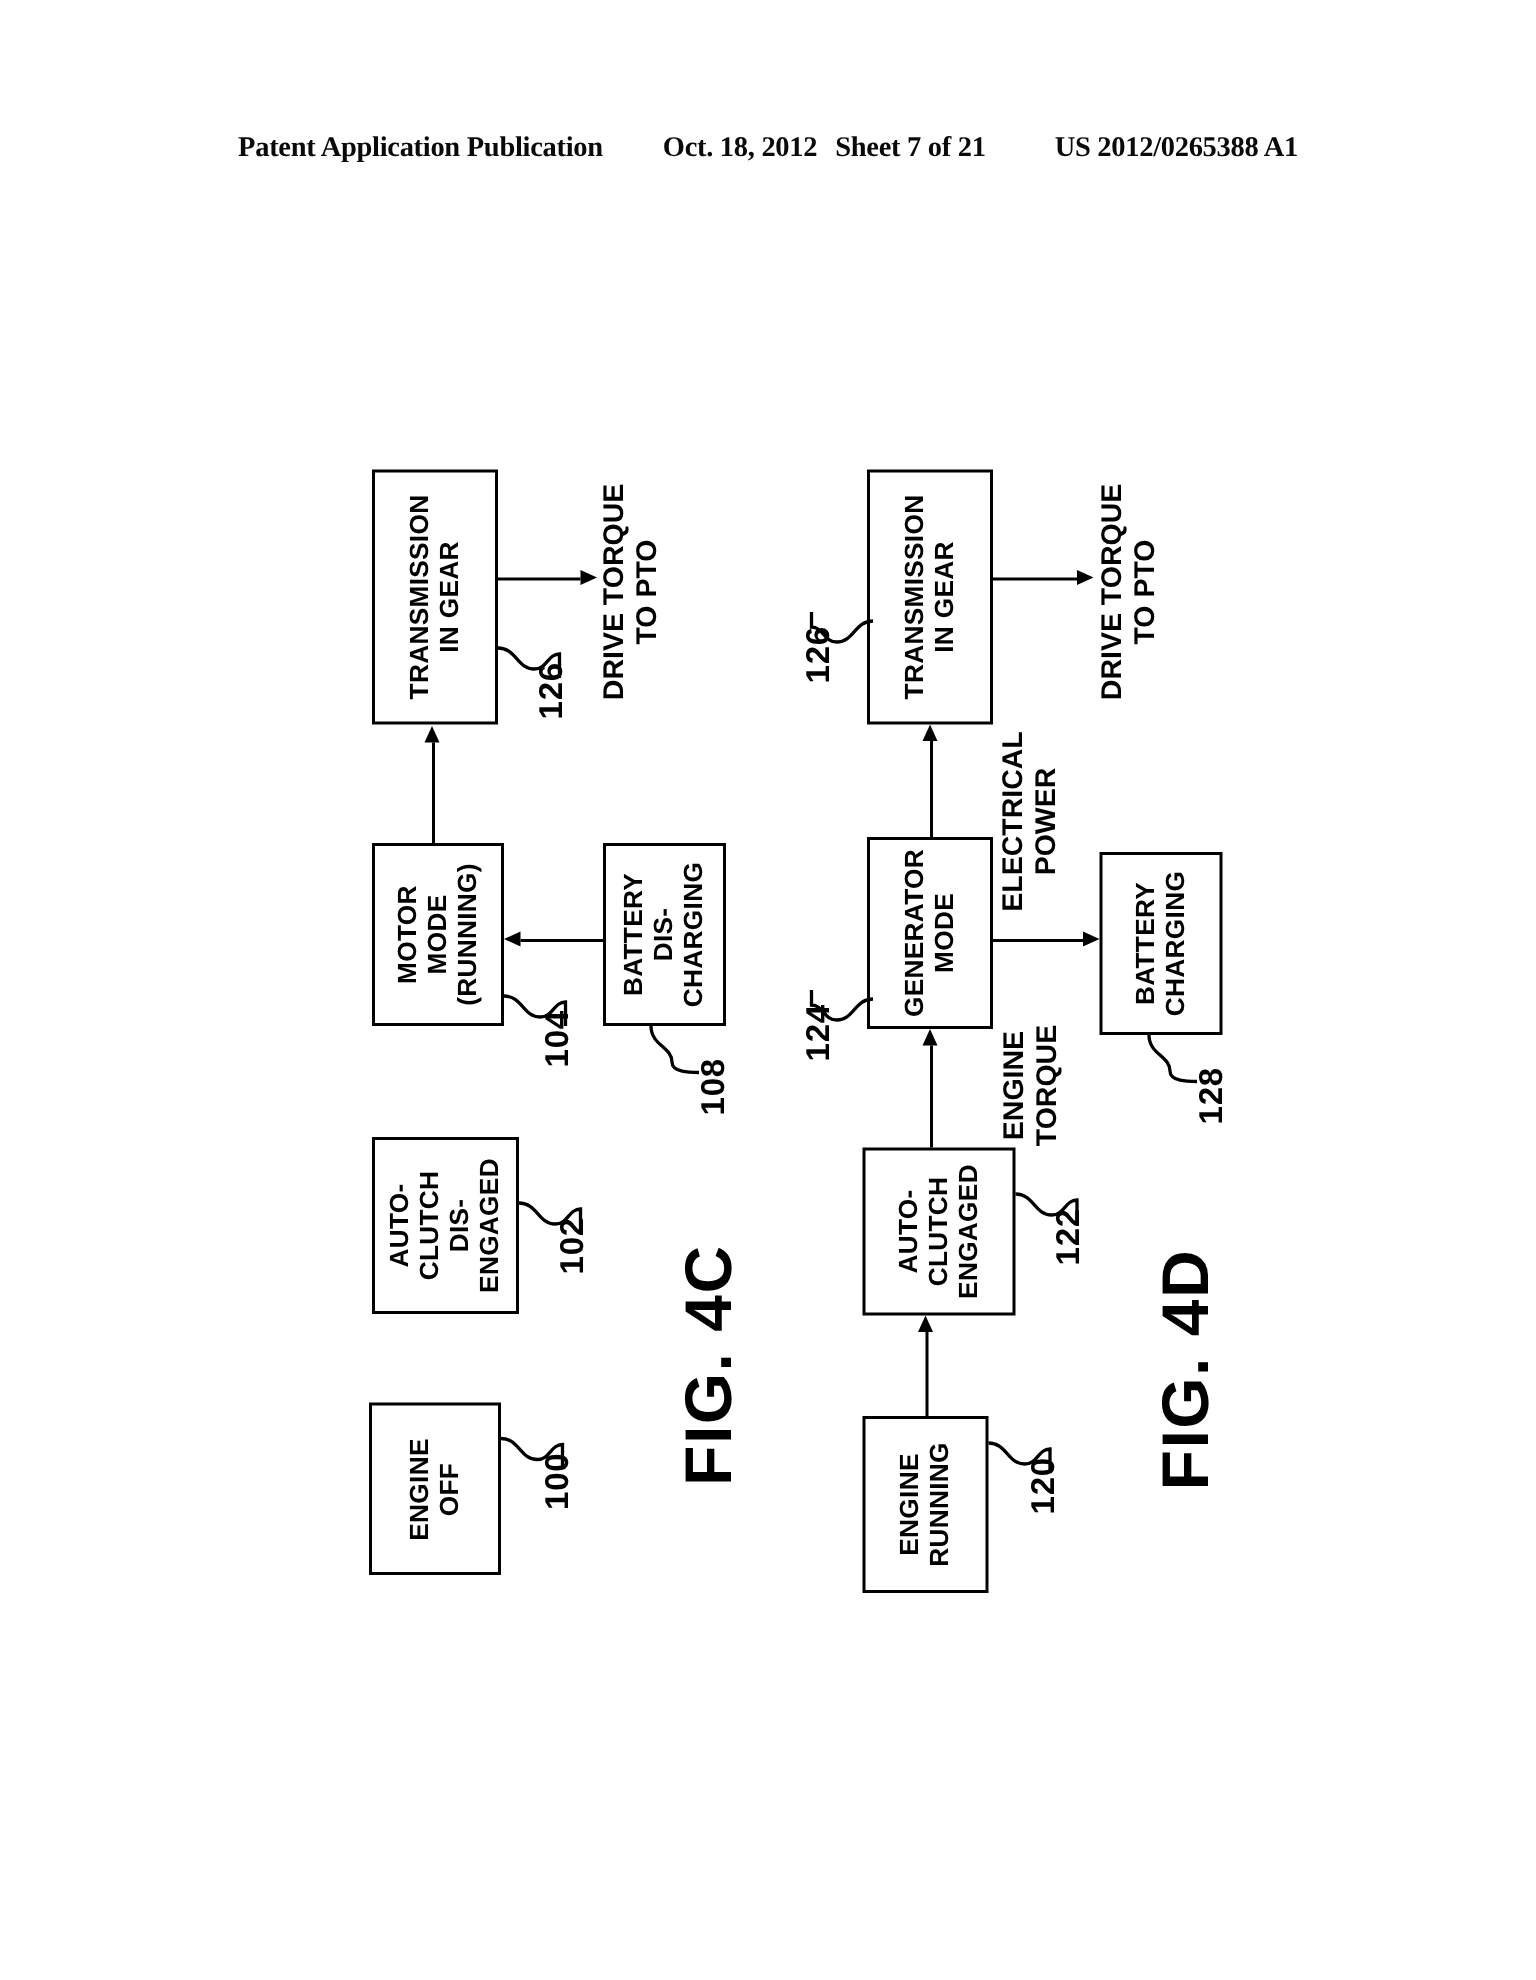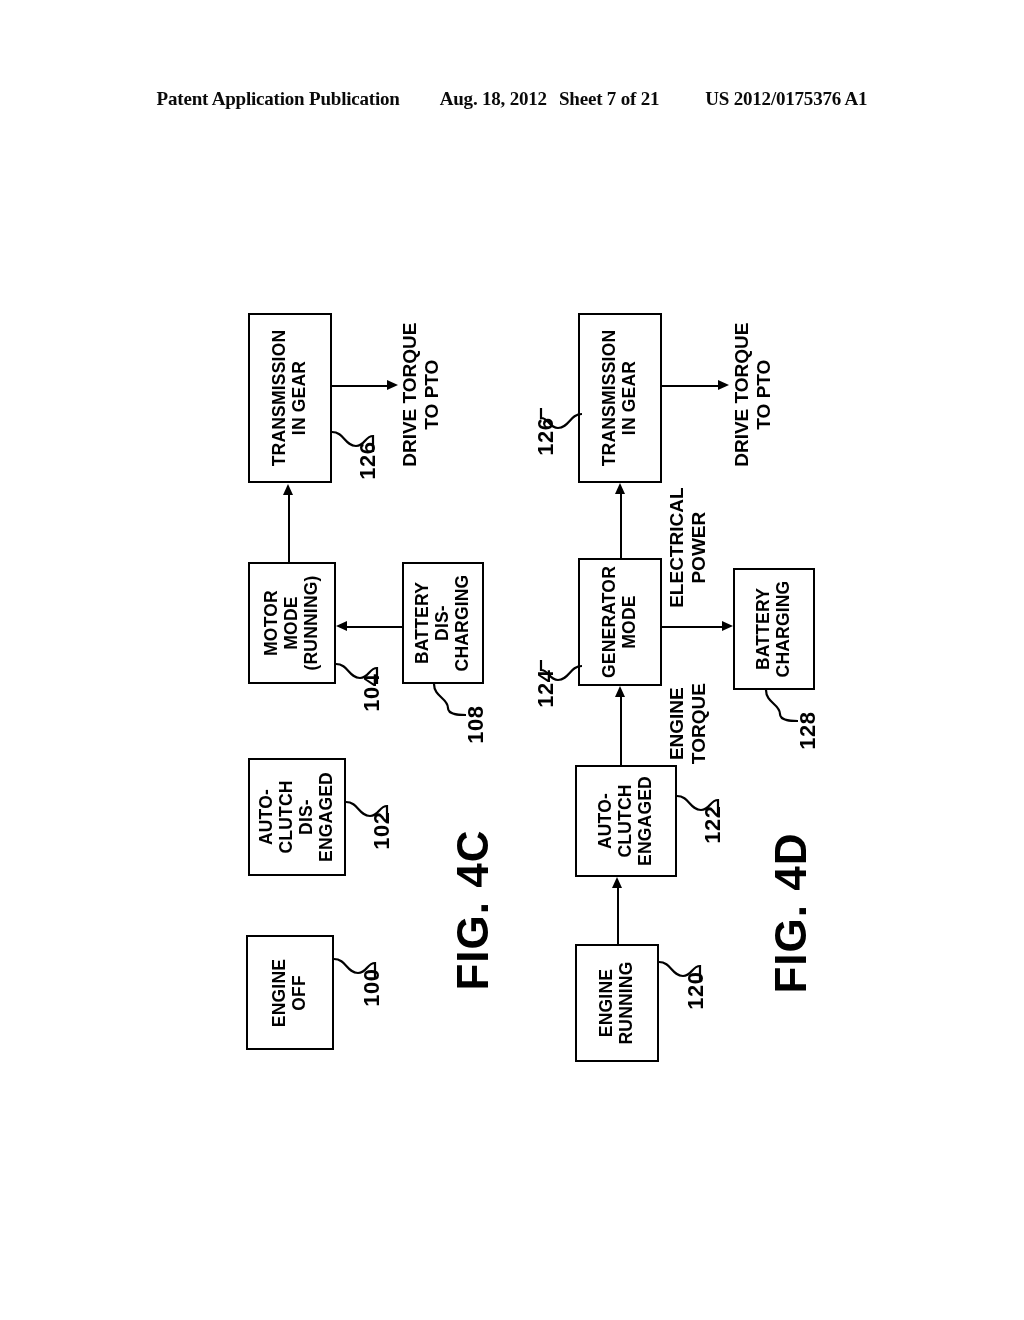--- a/index.html
+++ b/index.html
@@ -138,25 +138,25 @@
   
   .leader { position: absolute; }
   .leader svg { display: block; overflow: visible; }
 </style>
 </head>
 <body>
 
 <div id="header">
   <span class="h-seg">Patent Application Publication</span>
   <span class="gap-a"></span>
-  <span class="h-seg">Aug. 18, 2012</span>
+  <span class="h-seg">Oct. 18, 2012</span>
   <span class="gap-b"></span>
   <span class="h-seg">Sheet 7 of 21</span>
   <span class="gap-c"></span>
-  <span class="h-seg">US 2012/0175376 A1</span>
+  <span class="h-seg">US 2012/0265388 A1</span>
 </div>
 
 <div id="figures">
 
   <div>
 
     <div class="node" style="left:246px; top:935px; width:88px; height:115px;">
       <div class="node-text">ENGINE<br>OFF</div>
     </div>
     <div class="leader" style="left:334px; top:957px;">

